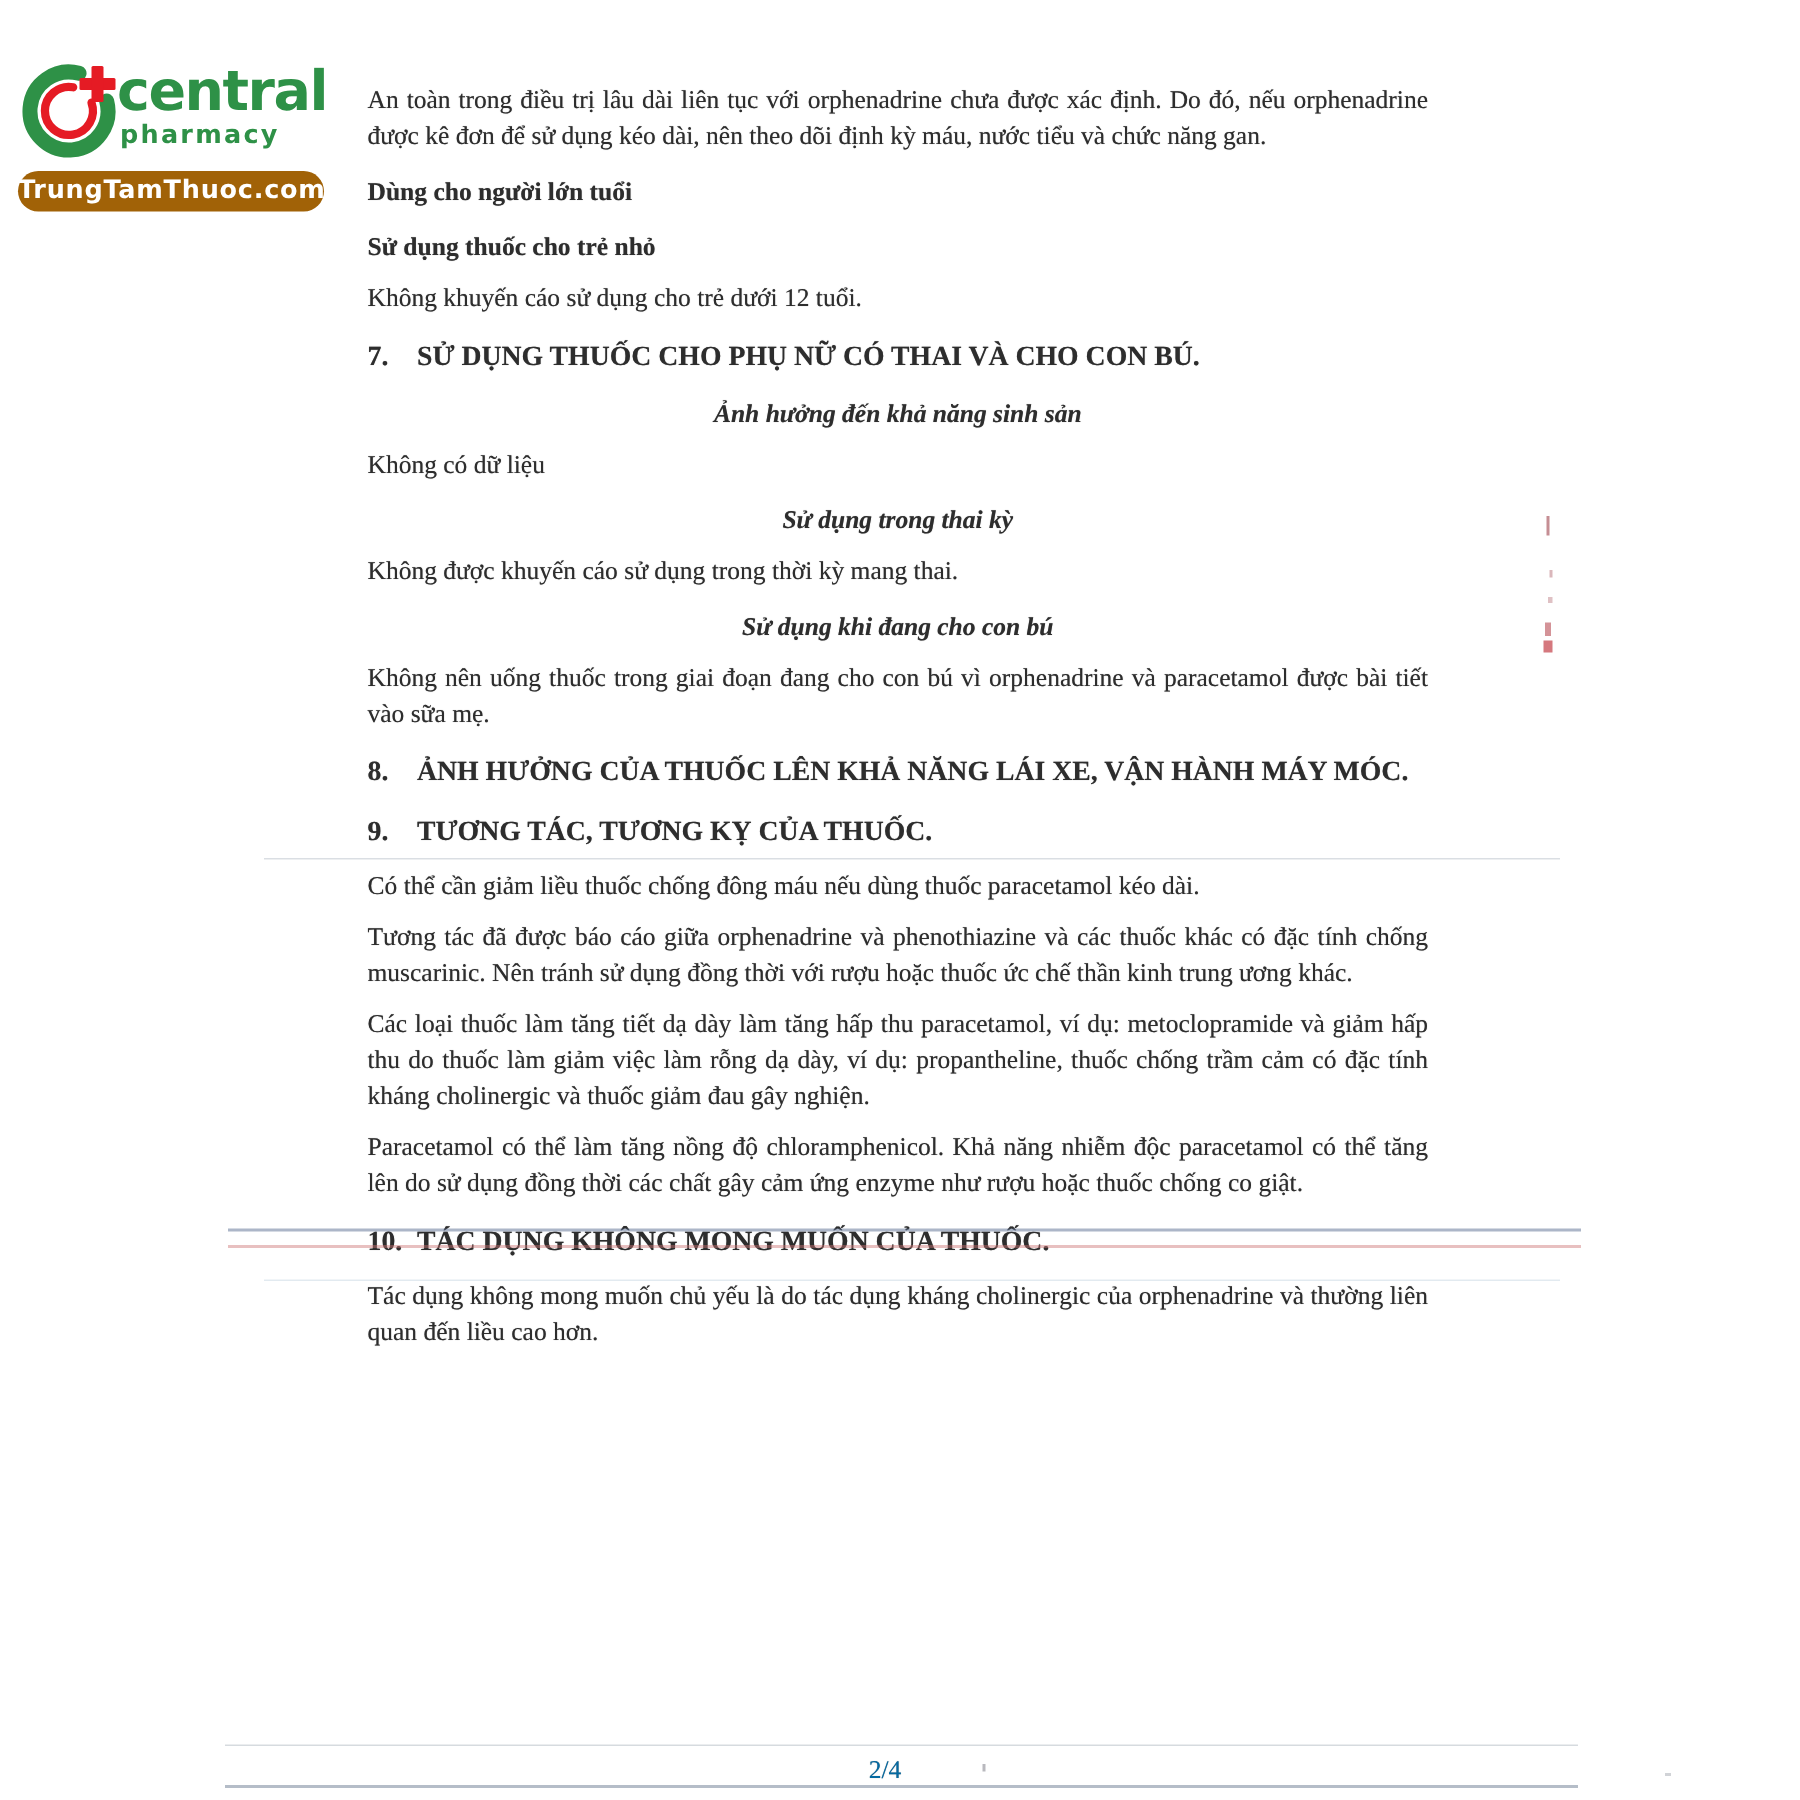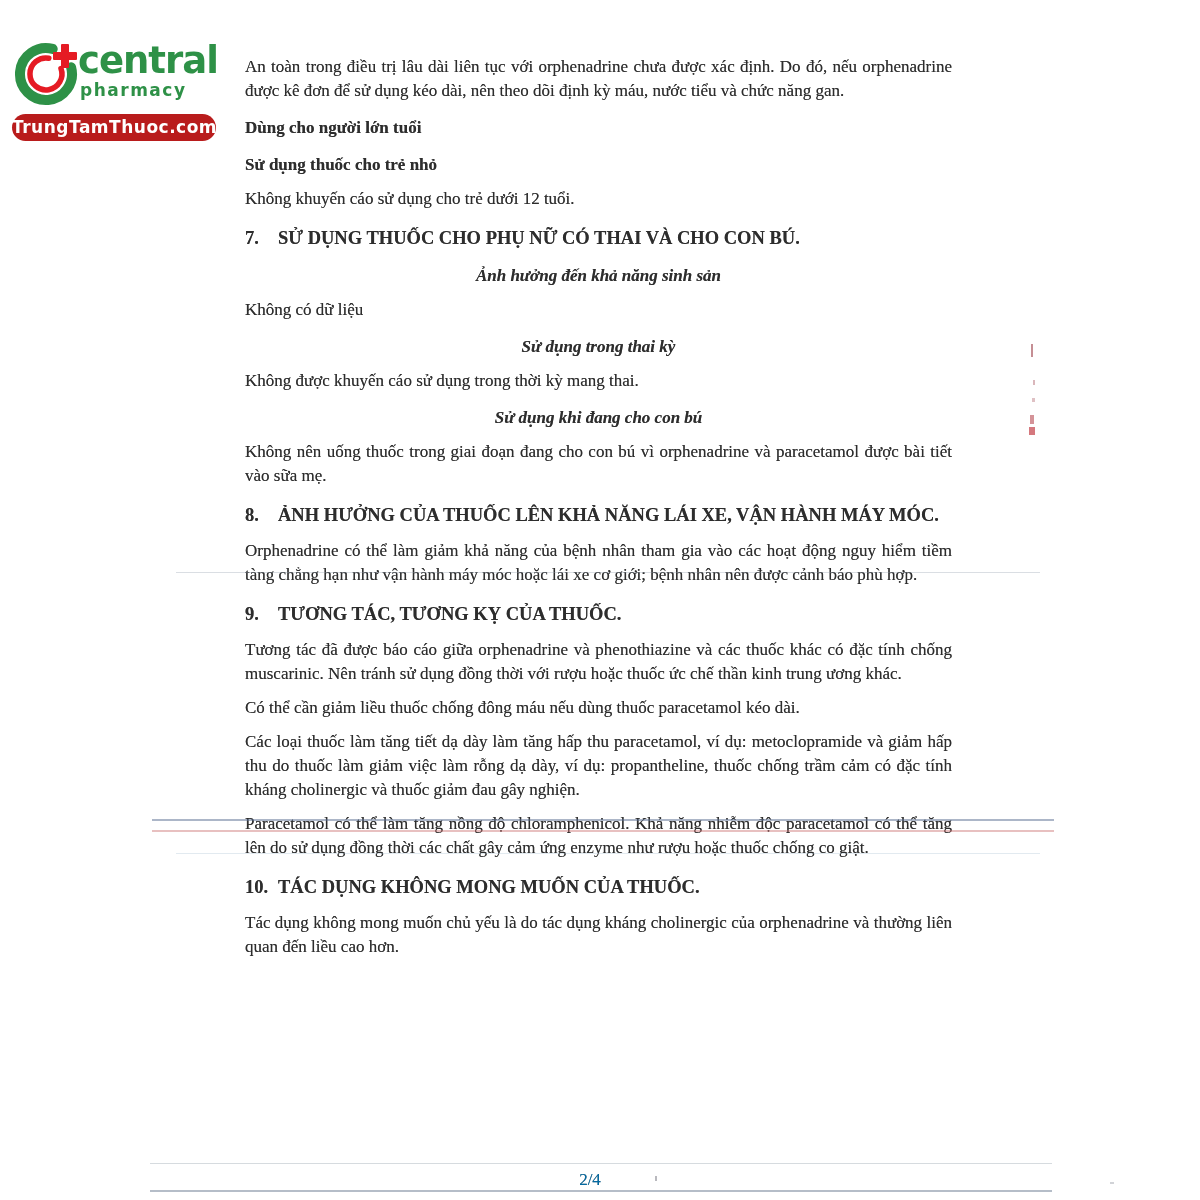--- a/index.html
+++ b/index.html
@@ -83,21 +83,21 @@
 
     <path d="M 49 32.5 A 16 16 0 1 1 36.8 22.2" fill="none" stroke="#e51b24" stroke-width="5.5" stroke-linecap="round"></path>
 
     <rect x="41" y="16" width="24" height="8" rx="1" fill="#e51b24"></rect>
     <rect x="49" y="8" width="8" height="24" rx="1" fill="#e51b24"></rect>
   </svg>
   <div class="logo-wordmark">
     <span class="logo-title" style="color:#2e9147">central</span>
     <span class="logo-subtitle" style="color:#2e9147">pharmacy</span>
   </div>
-  <div class="logo-banner" style="background:#b91c1c">TrungTamThuoc.com</div>
+  <div class="logo-banner" style="background:#a16207">TrungTamThuoc.com</div>
 </div>
 
 <div class="doc">
     <div class="blk paragraph">An toàn trong điều trị lâu dài liên tục với orphenadrine chưa được xác định. Do đó, nếu orphenadrine được kê đơn để sử dụng kéo dài, nên theo dõi định kỳ máu, nước tiểu và chức năng gan.</div>
     <div class="blk subhead">Dùng cho người lớn tuổi</div>
     <div class="blk subhead">Sử dụng thuốc cho trẻ nhỏ</div>
     <div class="blk paragraph">Không khuyến cáo sử dụng cho trẻ dưới 12 tuổi.</div>
     <div class="blk section">
       <span class="num">7.</span>
       <span class="stx">SỬ DỤNG THUỐC CHO PHỤ NỮ CÓ THAI VÀ CHO CON BÚ.</span>
@@ -105,27 +105,26 @@
     <div class="blk subhead-italic">Ảnh hưởng đến khả năng sinh sản</div>
     <div class="blk paragraph">Không có dữ liệu</div>
     <div class="blk subhead-italic">Sử dụng trong thai kỳ</div>
     <div class="blk paragraph">Không được khuyến cáo sử dụng trong thời kỳ mang thai.</div>
     <div class="blk subhead-italic">Sử dụng khi đang cho con bú</div>
     <div class="blk paragraph">Không nên uống thuốc trong giai đoạn đang cho con bú vì orphenadrine và paracetamol được bài tiết vào sữa mẹ.</div>
     <div class="blk section">
       <span class="num">8.</span>
       <span class="stx">ẢNH HƯỞNG CỦA THUỐC LÊN KHẢ NĂNG LÁI XE, VẬN HÀNH MÁY MÓC.</span>
     </div>
-    <div class="blk paragraph">Orphenadrine có thể làm giảm khả năng của bệnh nhân tham gia vào các hoạt động nguy hiểm tiềm tàng chẳng hạn như vận hành máy móc hoặc lái xe cơ giới; bệnh nhân nên được cảnh báo phù hợp.</div>
     <div class="blk section">
       <span class="num">9.</span>
       <span class="stx">TƯƠNG TÁC, TƯƠNG KỴ CỦA THUỐC.</span>
     </div>
+    <div class="blk paragraph">Có thể cần giảm liều thuốc chống đông máu nếu dùng thuốc paracetamol kéo dài.</div>
     <div class="blk paragraph">Tương tác đã được báo cáo giữa orphenadrine và phenothiazine và các thuốc khác có đặc tính chống muscarinic. Nên tránh sử dụng đồng thời với rượu hoặc thuốc ức chế thần kinh trung ương khác.</div>
-    <div class="blk paragraph">Có thể cần giảm liều thuốc chống đông máu nếu dùng thuốc paracetamol kéo dài.</div>
     <div class="blk paragraph">Các loại thuốc làm tăng tiết dạ dày làm tăng hấp thu paracetamol, ví dụ: metoclopramide và giảm hấp thu do thuốc làm giảm việc làm rỗng dạ dày, ví dụ: propantheline, thuốc chống trầm cảm có đặc tính kháng cholinergic và thuốc giảm đau gây nghiện.</div>
     <div class="blk paragraph">Paracetamol có thể làm tăng nồng độ chloramphenicol. Khả năng nhiễm độc paracetamol có thể tăng lên do sử dụng đồng thời các chất gây cảm ứng enzyme như rượu hoặc thuốc chống co giật.</div>
     <div class="blk section">
       <span class="num">10.</span>
       <span class="stx">TÁC DỤNG KHÔNG MONG MUỐN CỦA THUỐC.</span>
     </div>
     <div class="blk paragraph">Tác dụng không mong muốn chủ yếu là do tác dụng kháng cholinergic của orphenadrine và thường liên quan đến liều cao hơn.</div>
   </div>
 
 <div class="page-number">2/4</div>

